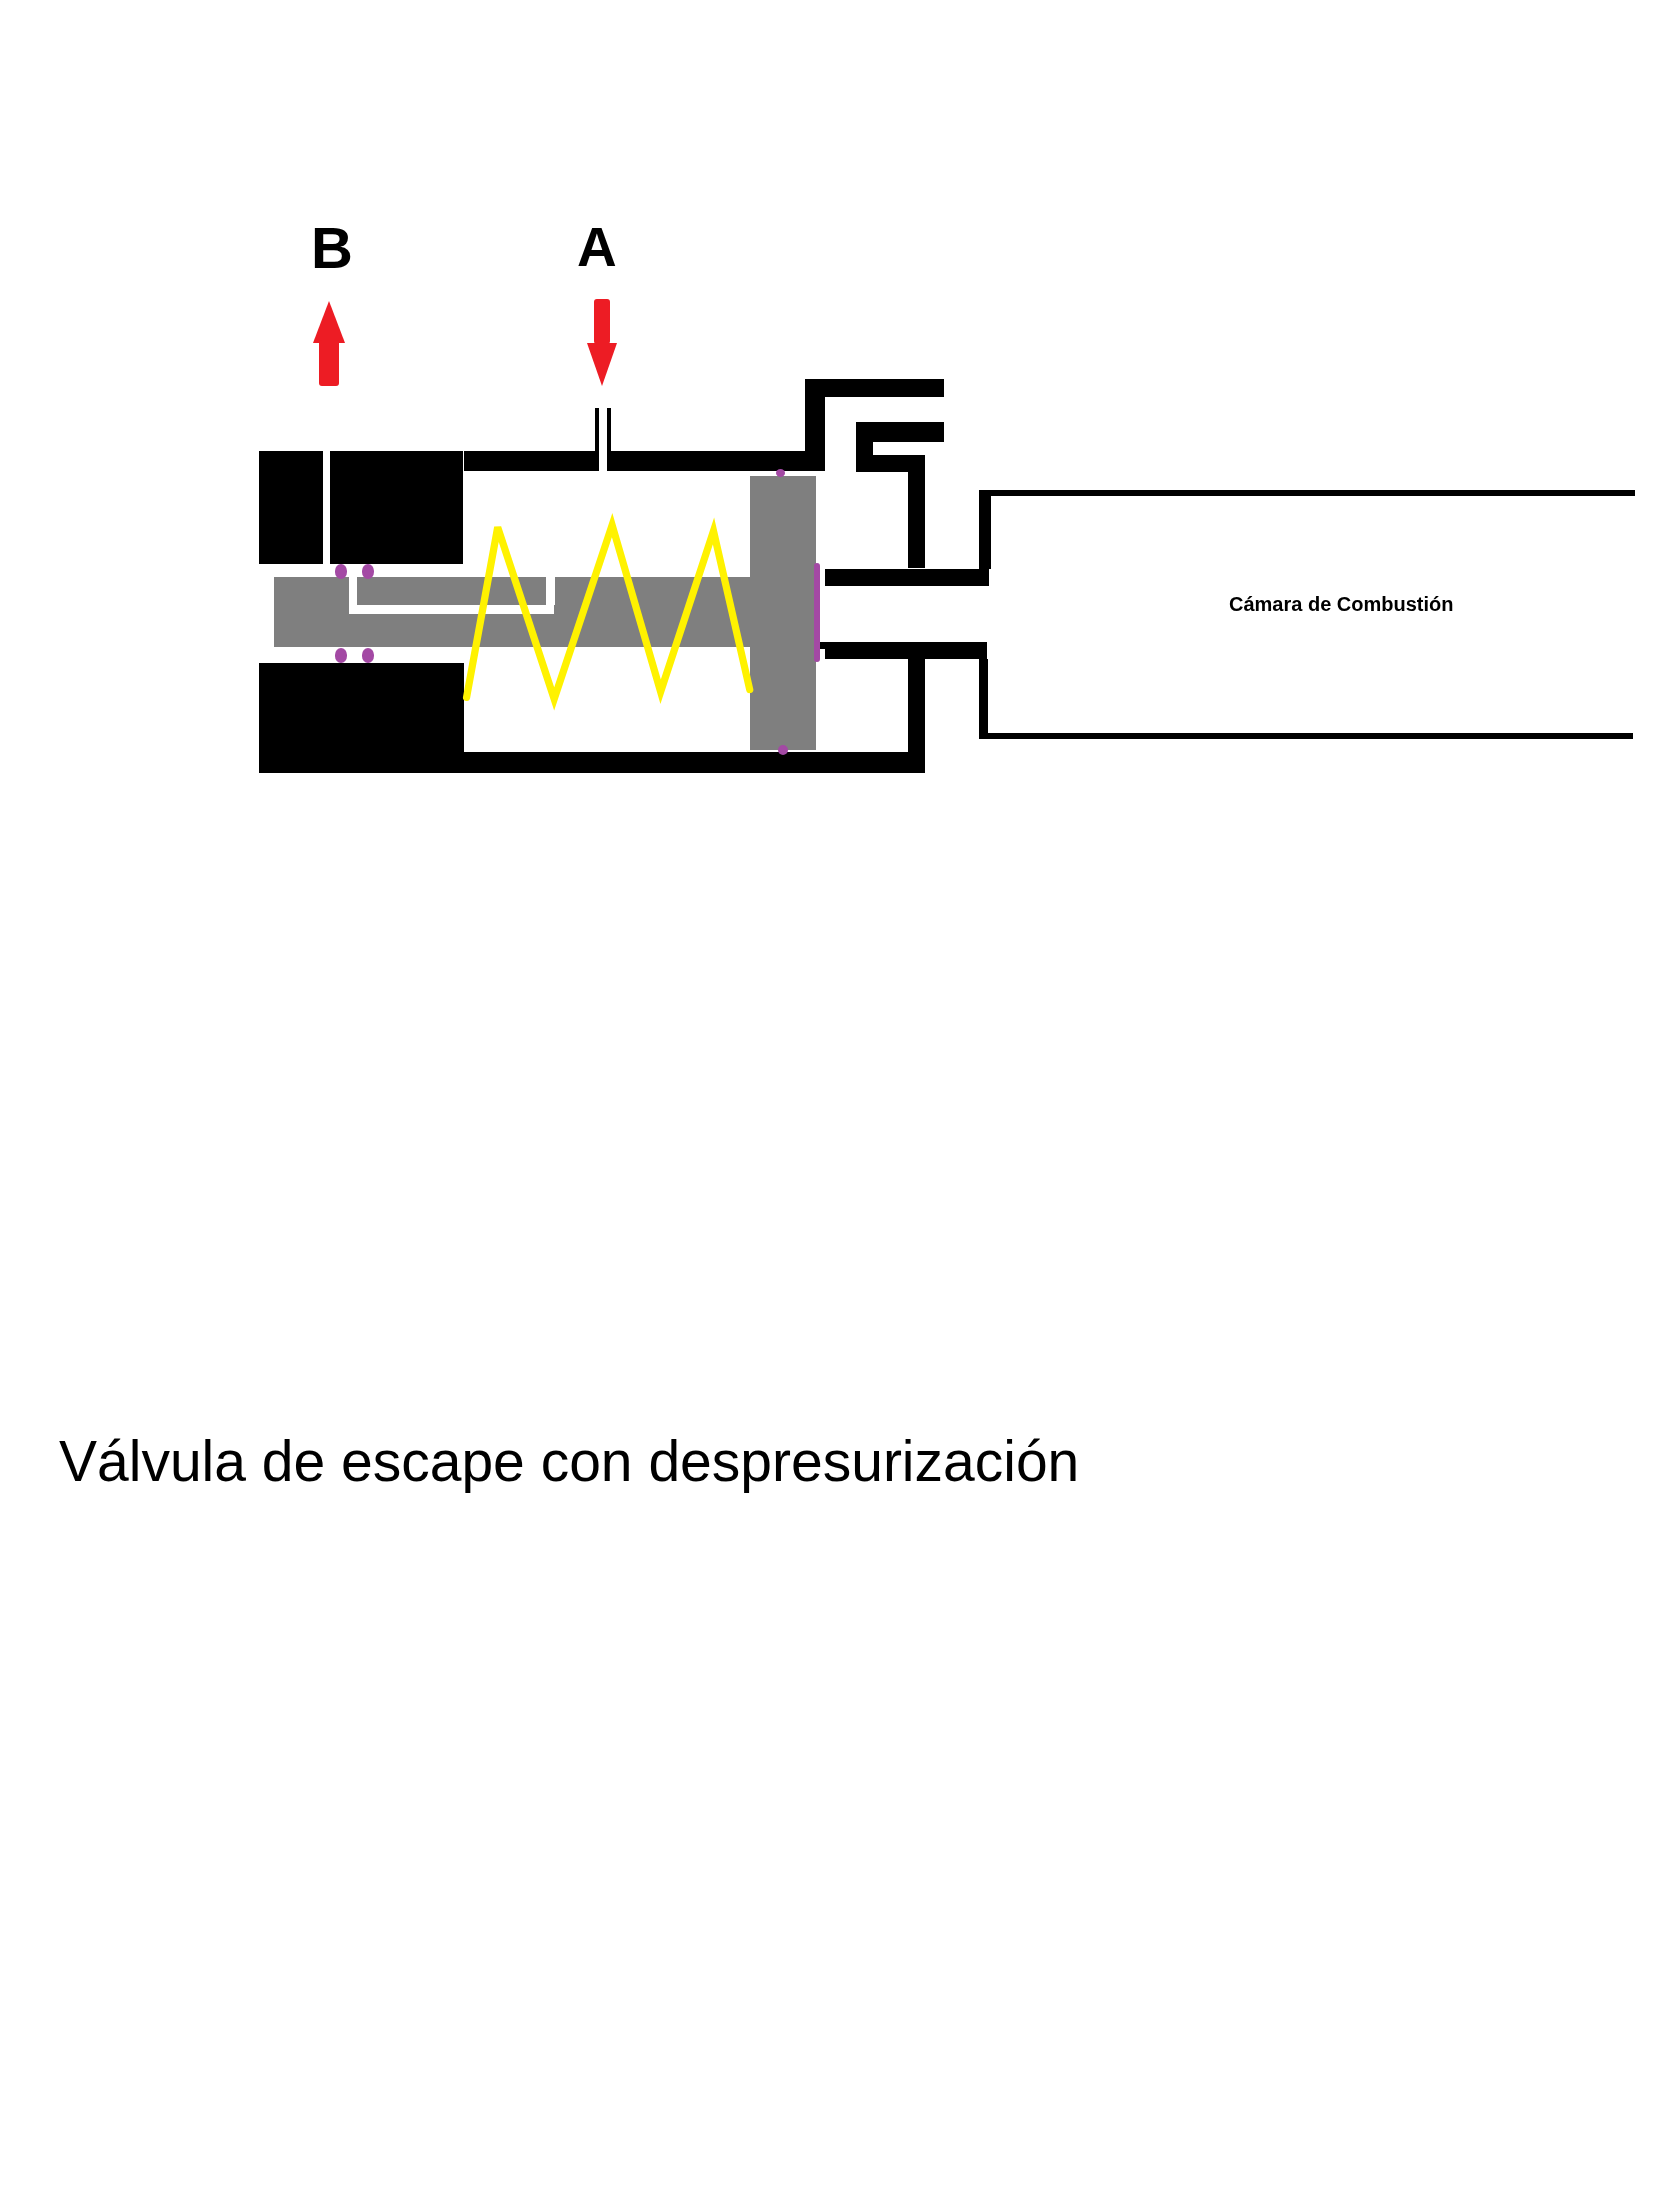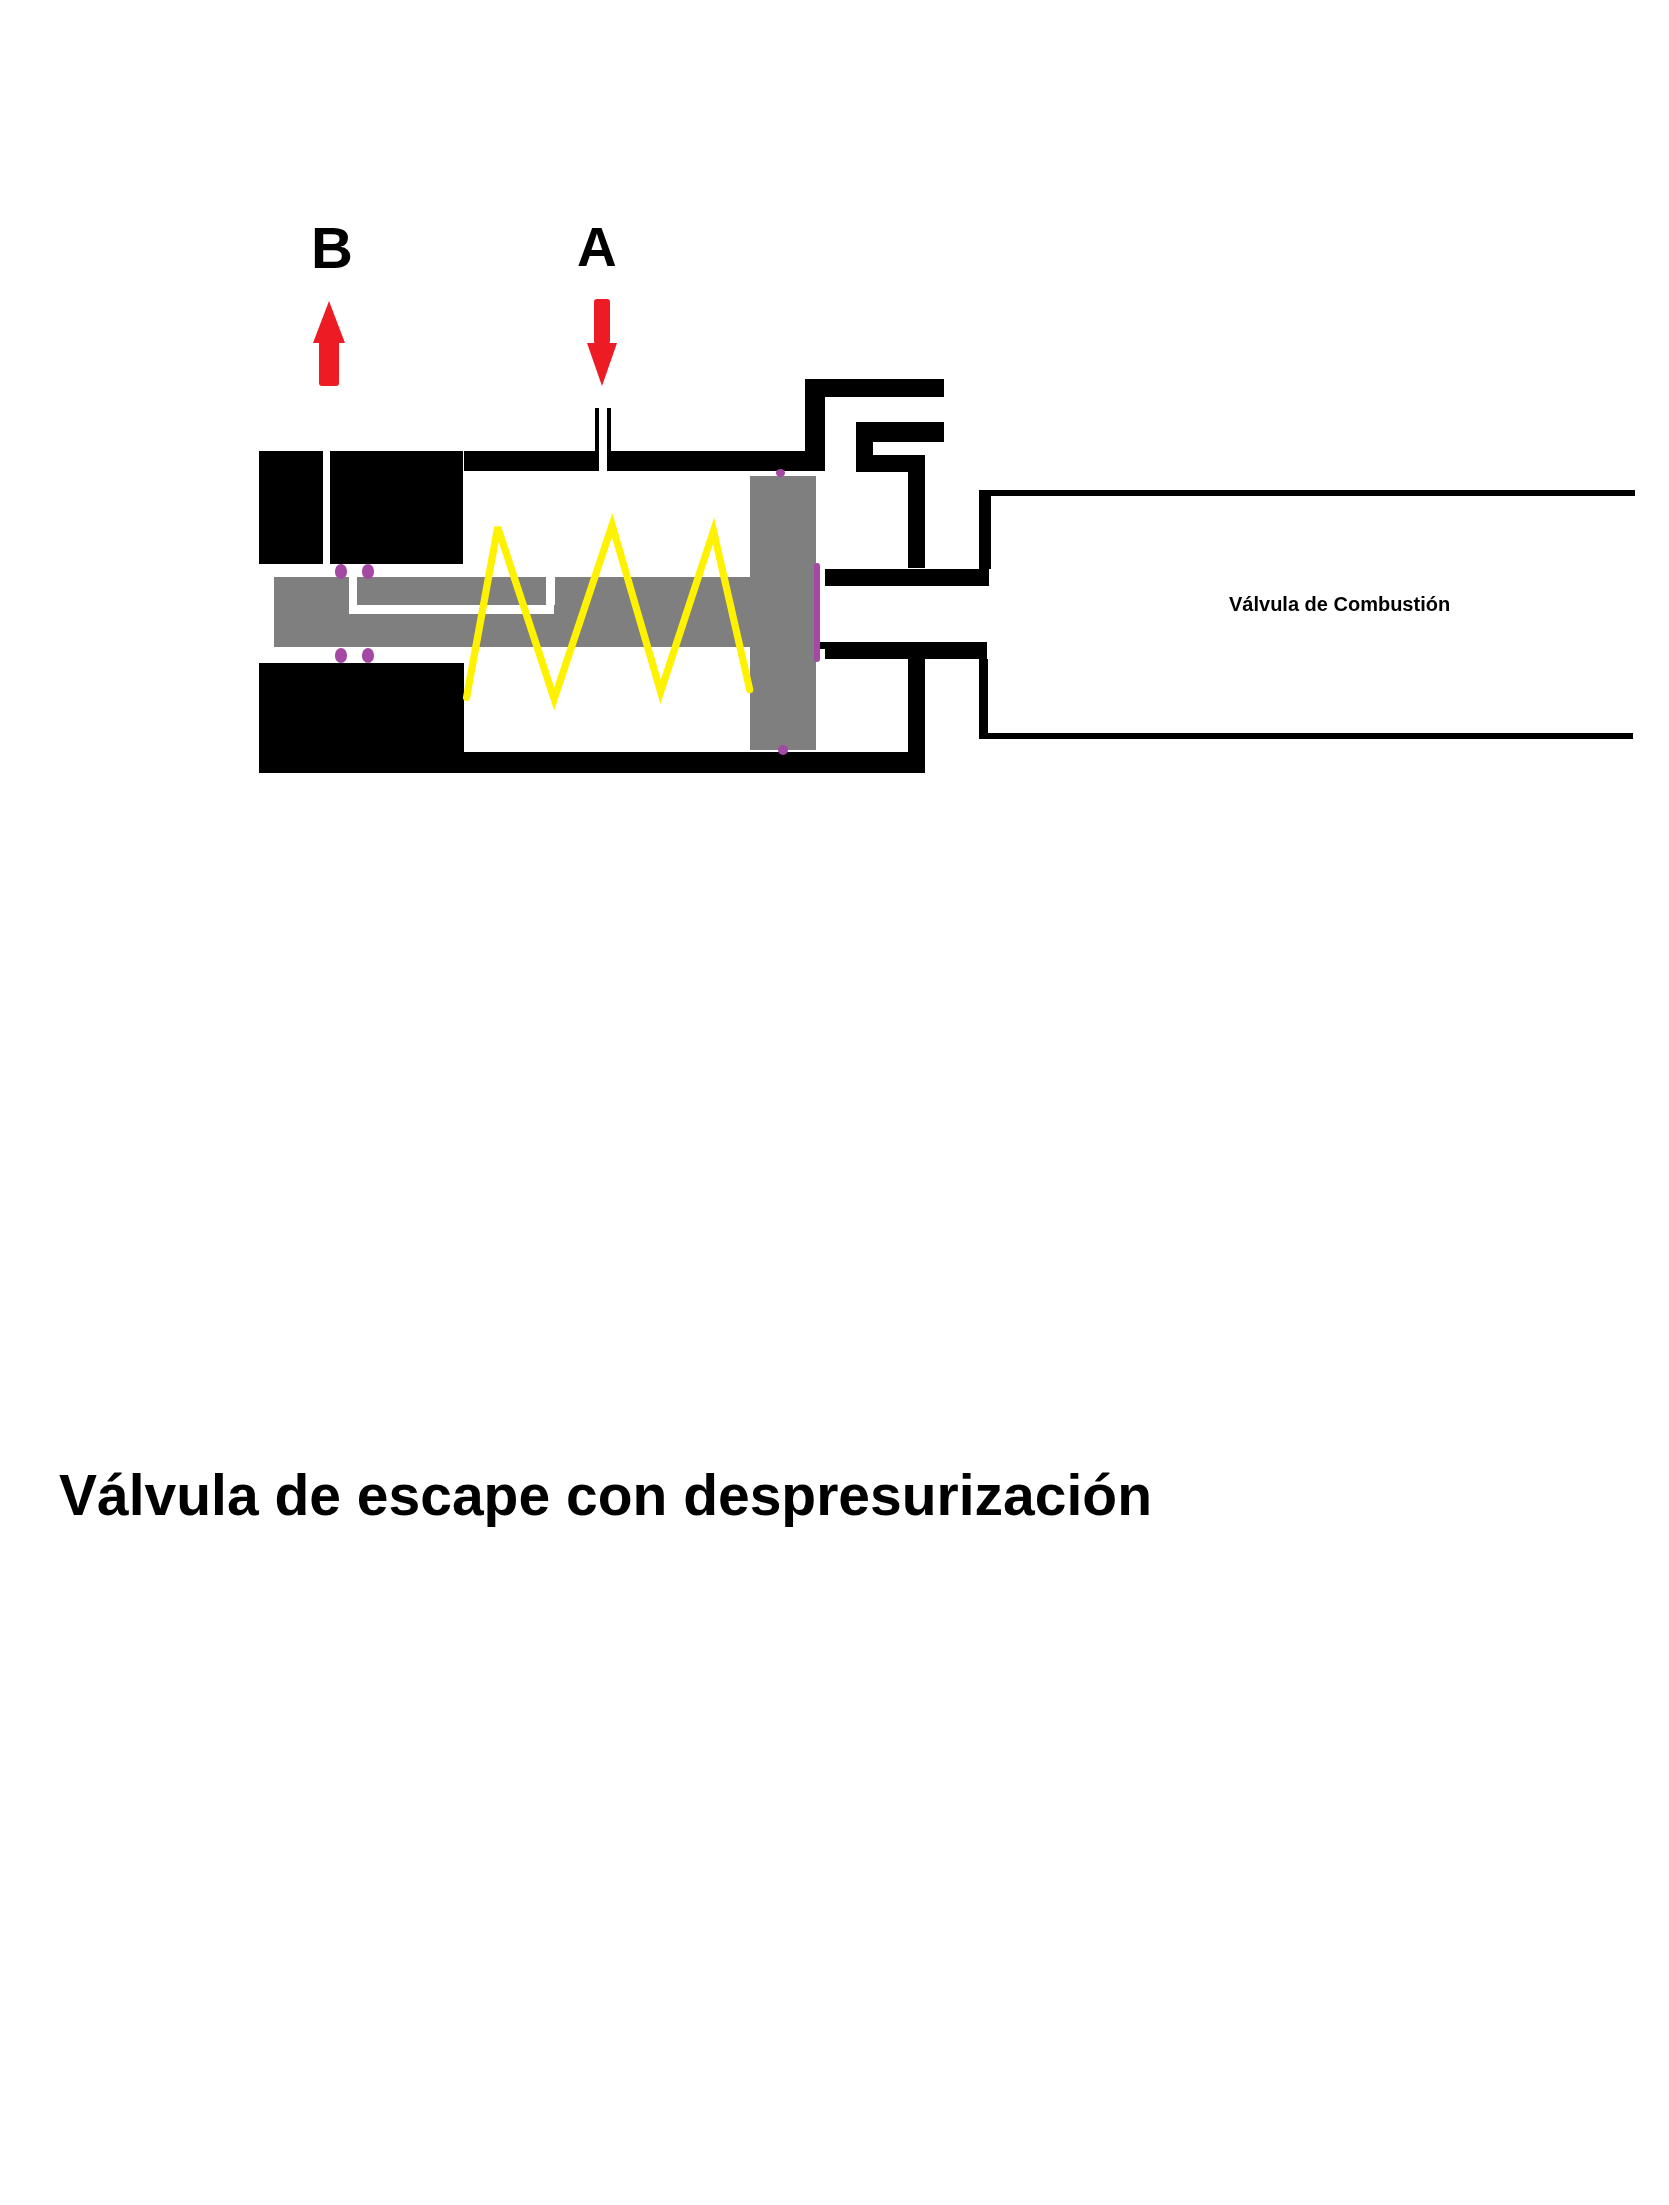--- a/index.html
+++ b/index.html
@@ -37,22 +37,22 @@
   .chamber-label{
     position:absolute;
     font-weight:bold;
     font-size:20px;
     line-height:1.1;
     color:var(--c-text,#000);
     white-space:nowrap;
   }
   .main-title{
     position:absolute;
-    left:59px;top:1467px;
-    font-weight:bold;
+    left:59px;top:1433px;
+    font-weight:normal;
     font-size:57px;
     line-height:1;
     color:var(--c-text,#000);
     white-space:nowrap;
     text-align:right;
   }
   .spring-svg{position:absolute;left:449px;top:507px;}
   .spring-line{
     fill:none;
     stroke:var(--c-spring,#fff200);
@@ -121,19 +121,19 @@
     <div class="pp dot" style="left:335px;top:648px;width:12.3px;height:14.5px;"></div>
     <div class="pp dot" style="left:362px;top:648px;width:12.3px;height:14.5px;"></div>
     <div class="pp dot" style="left:776px;top:469px;width:8.7px;height:8px;"></div>
     <div class="pp dot" style="left:778px;top:745px;width:10px;height:10px;"></div>
     <div class="pp" style="left:814px;top:563px;width:5.8px;height:99px;border-radius:2.9px;"></div>
   </div>
 
   <div>
     <div class="bk" style="left:979px;top:490px;width:656px;height:5.8px;"></div>
     <div class="bk" style="left:979px;top:733px;width:654px;height:5.8px;"></div>
-    <div class="chamber-label" style="left:1229px;top:593px;">Válvula de Combustión</div>
+    <div class="chamber-label" style="left:1229px;top:593px;">Cámara de Combustión</div>
   </div>
 
   <div class="main-title">Válvula de escape con despresurización</div>
 
 </div>
 
 
 </body></html>

